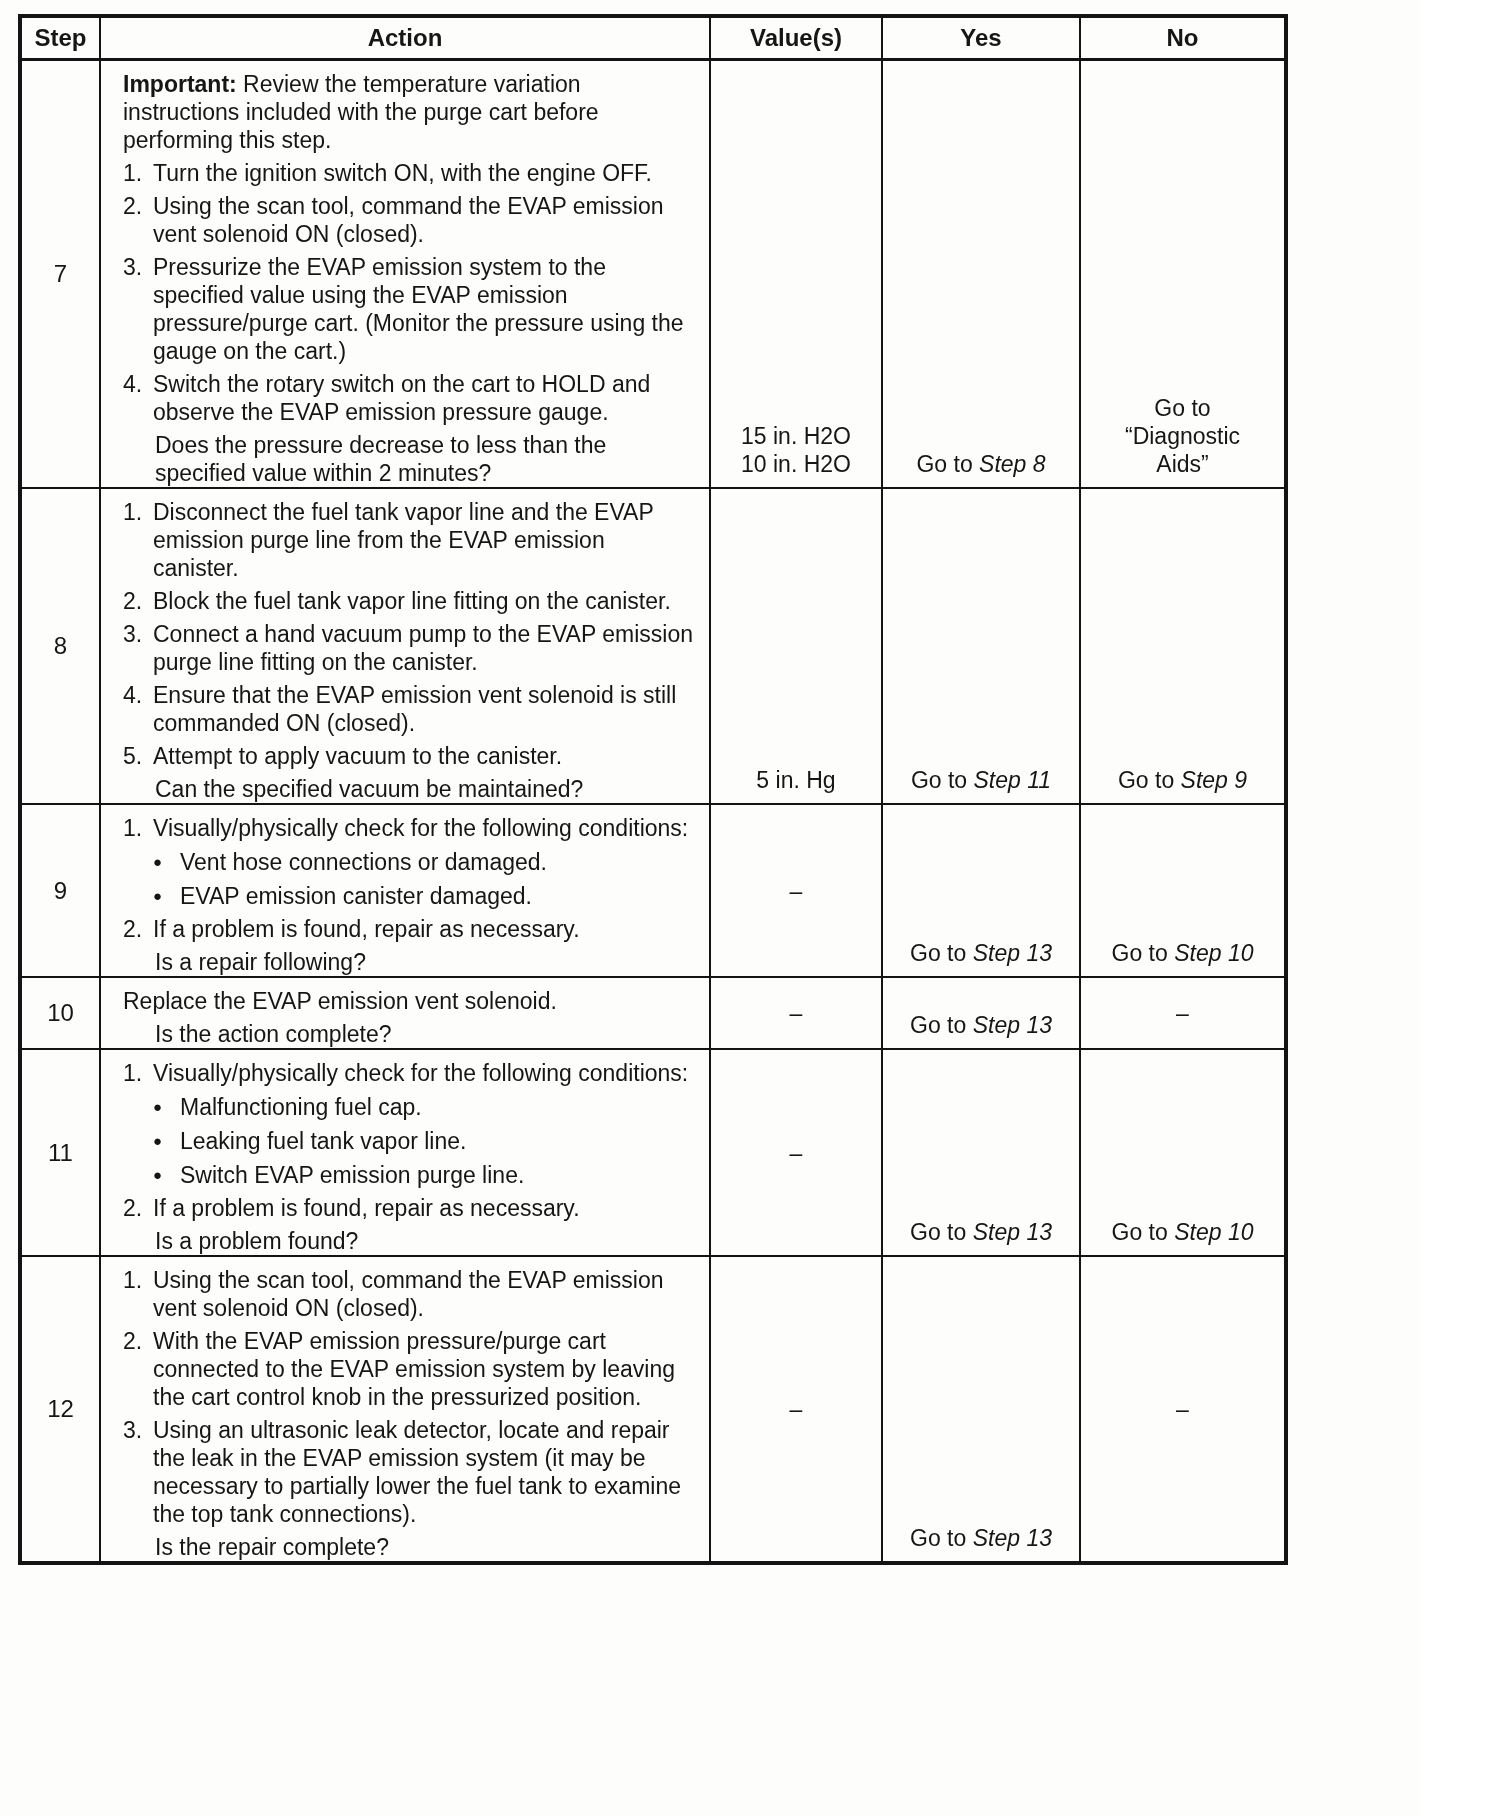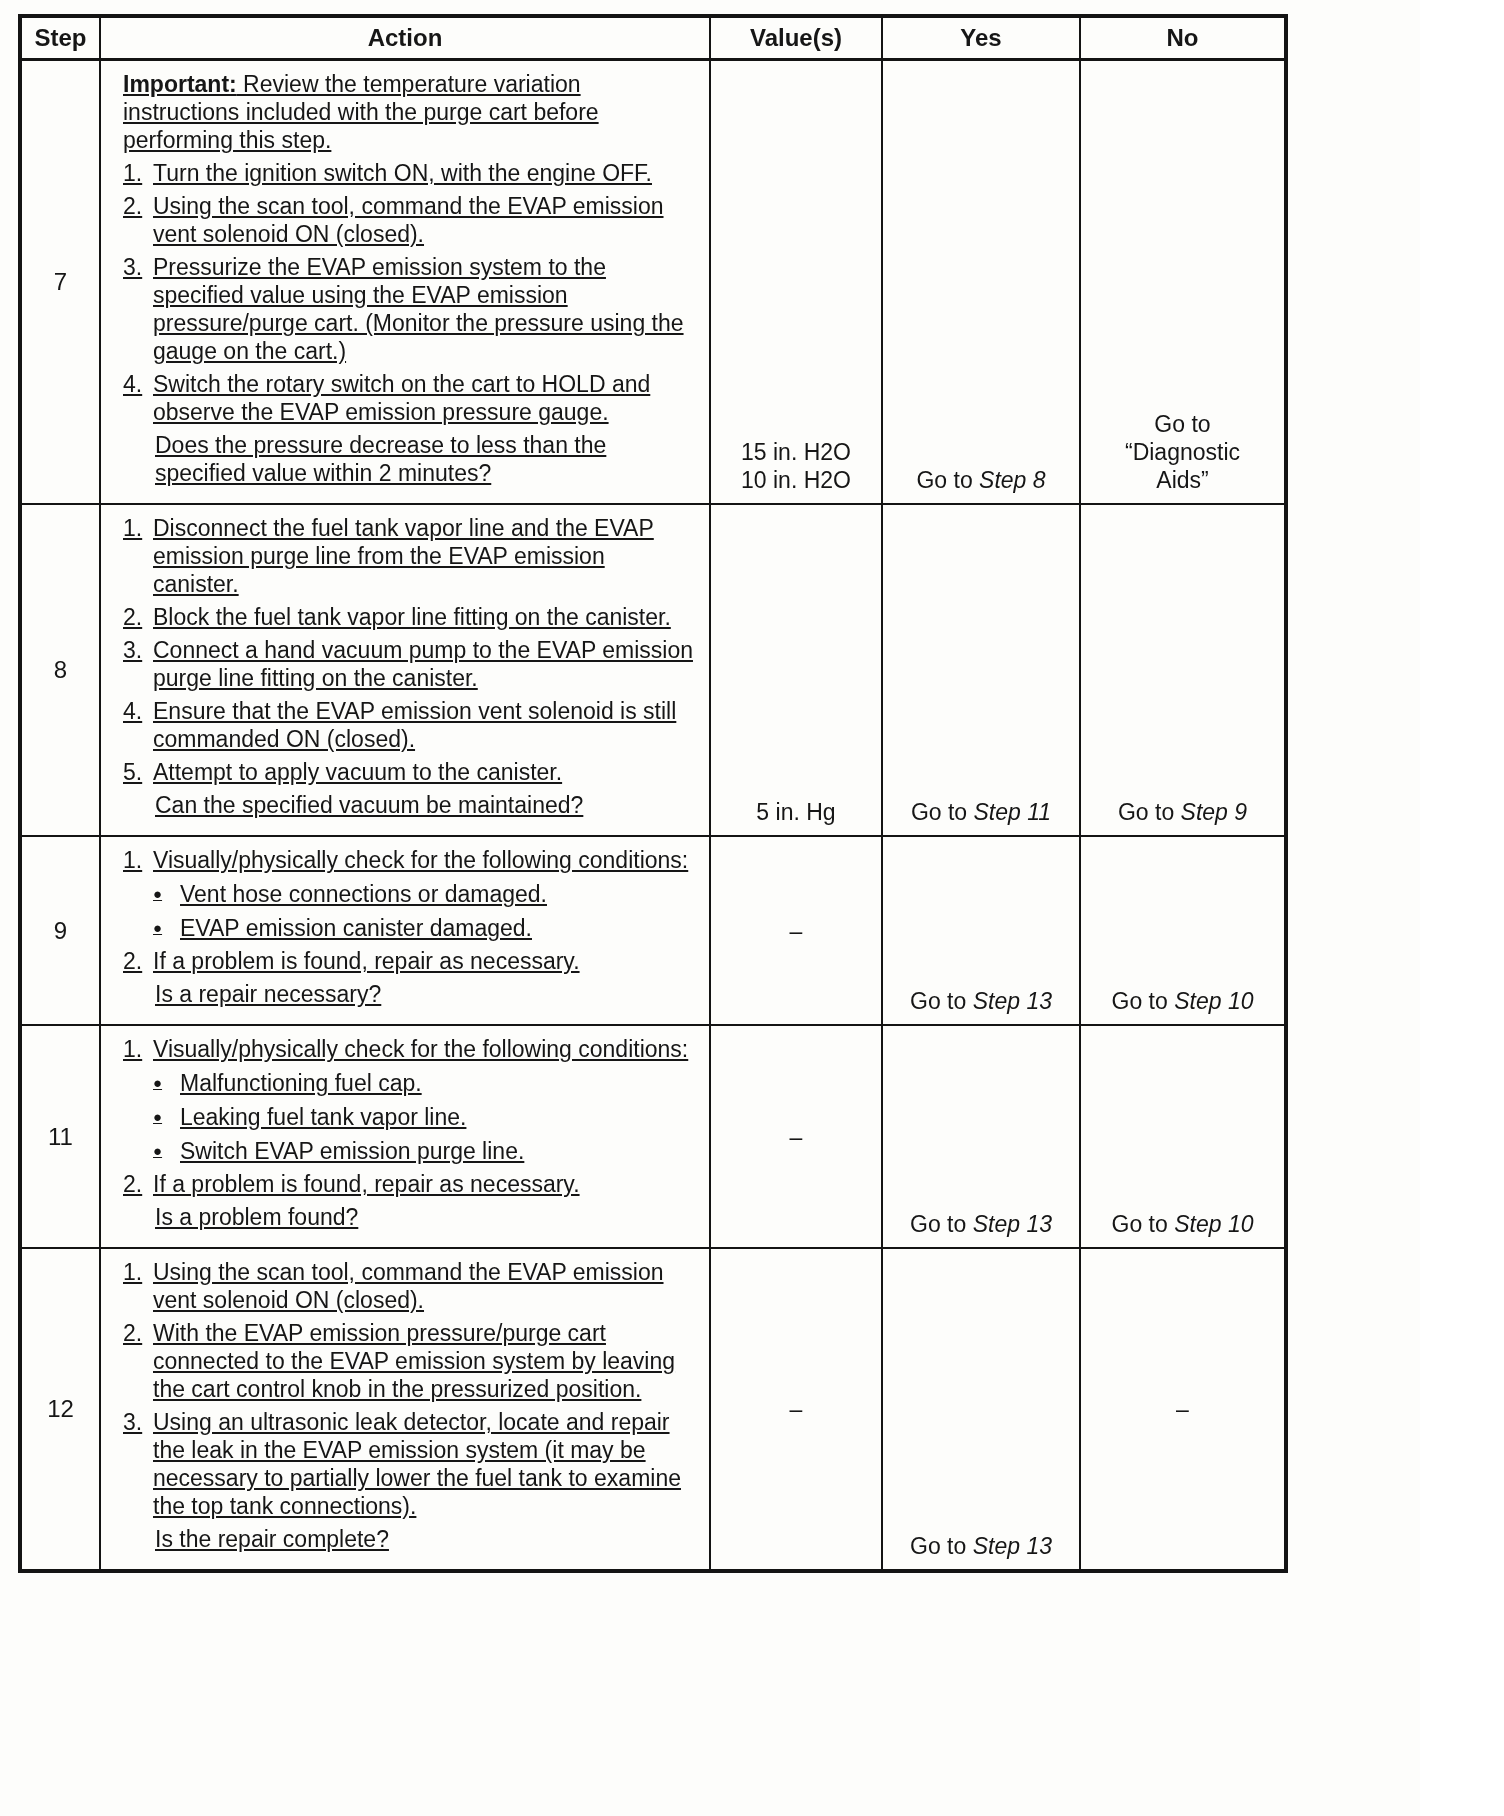--- a/index.html
+++ b/index.html
@@ -38,22 +38,21 @@
     font-size: 23px;
     line-height: 28px;
   }
   td.c-step {
     text-align: center;
     vertical-align: middle;
     font-size: 24px;
   }
   td.c-action {
     vertical-align: top;
-    padding: 9px 14px 16px 22px;
-    text-decoration: underline;
+    padding: 9px 14px 0 22px;
   }
   .item { margin-top: 5px; }
   .item:first-child { margin-top: 0; }
   .numitem { display: flex; }
   .numitem .n { flex: 0 0 30px; }
   .numitem .t { flex: 1; }
   .bulitem { display: flex; padding-left: 30px; margin-top: 6px; }
   .bulitem .b { flex: 0 0 27px; font-size: 15px; line-height: 28px; }
   .bulitem .t { flex: 1; }
   .question { margin-top: 5px; margin-left: 32px; }
@@ -168,25 +167,35 @@
               <span class="t">Vent hose connections or damaged.</span>
             </div>
             <div class="item bulitem">
               <span class="b">●</span>
               <span class="t">EVAP emission canister damaged.</span>
             </div>
             <div class="item numitem">
               <span class="n">2.</span>
               <span class="t">If a problem is found, repair as necessary.</span>
             </div>
-            <div class="item question">Is a repair necessary?</div>
+            <div class="item question">Is a repair following?</div>
           </td>
           <td class="c-values vmid"><span>–</span></td>
           <td class="c-yes vbot"><span class="goto">Go to <i>Step 13</i></span></td>
           <td class="c-no vbot"><span class="goto">Go to <i>Step 10</i></span></td>
+        </tr>
+        <tr>
+          <td class="c-step">10</td>
+          <td class="c-action">
+            <div class="item plain">Replace the EVAP emission vent solenoid.</div>
+            <div class="item question">Is the action complete?</div>
+          </td>
+          <td class="c-values vmid"><span>–</span></td>
+          <td class="c-yes vbot"><span class="goto">Go to <i>Step 13</i></span></td>
+          <td class="c-no vmid"><span>–</span></td>
         </tr>
         <tr>
           <td class="c-step">11</td>
           <td class="c-action">
             <div class="item numitem">
               <span class="n">1.</span>
               <span class="t">Visually/physically check for the following conditions:</span>
             </div>
             <div class="item bulitem">
               <span class="b">●</span>

